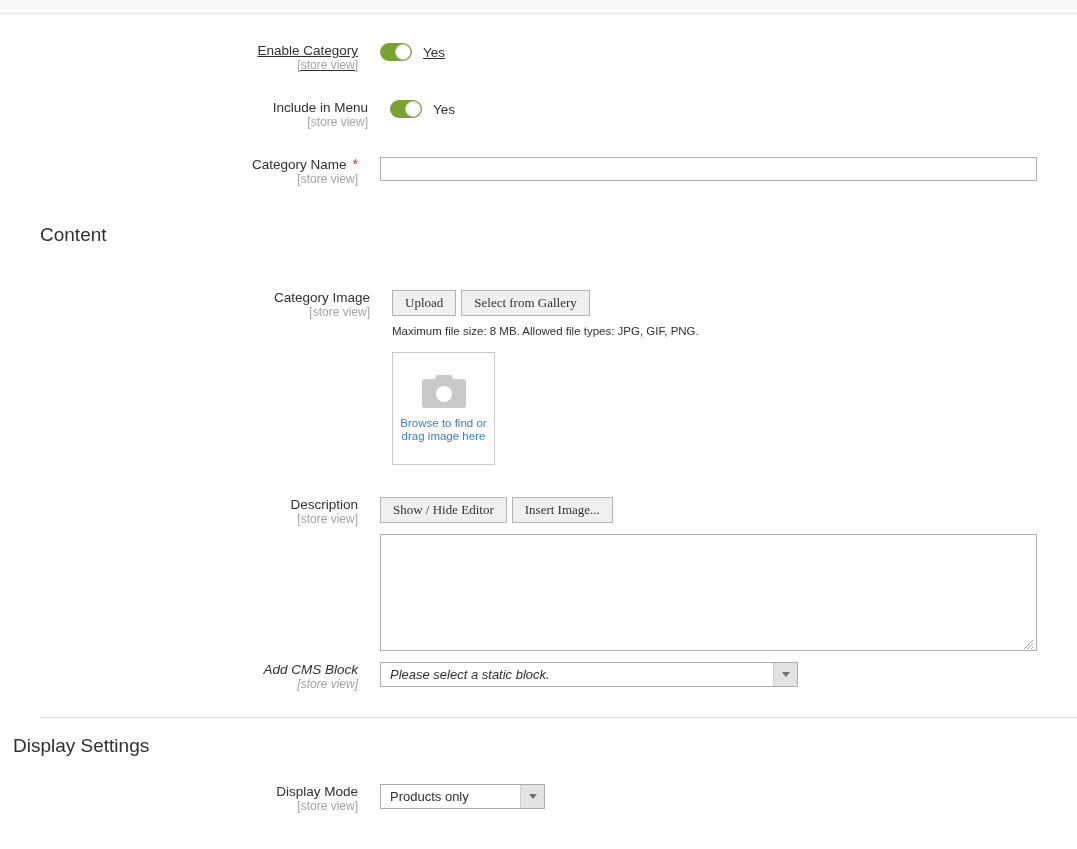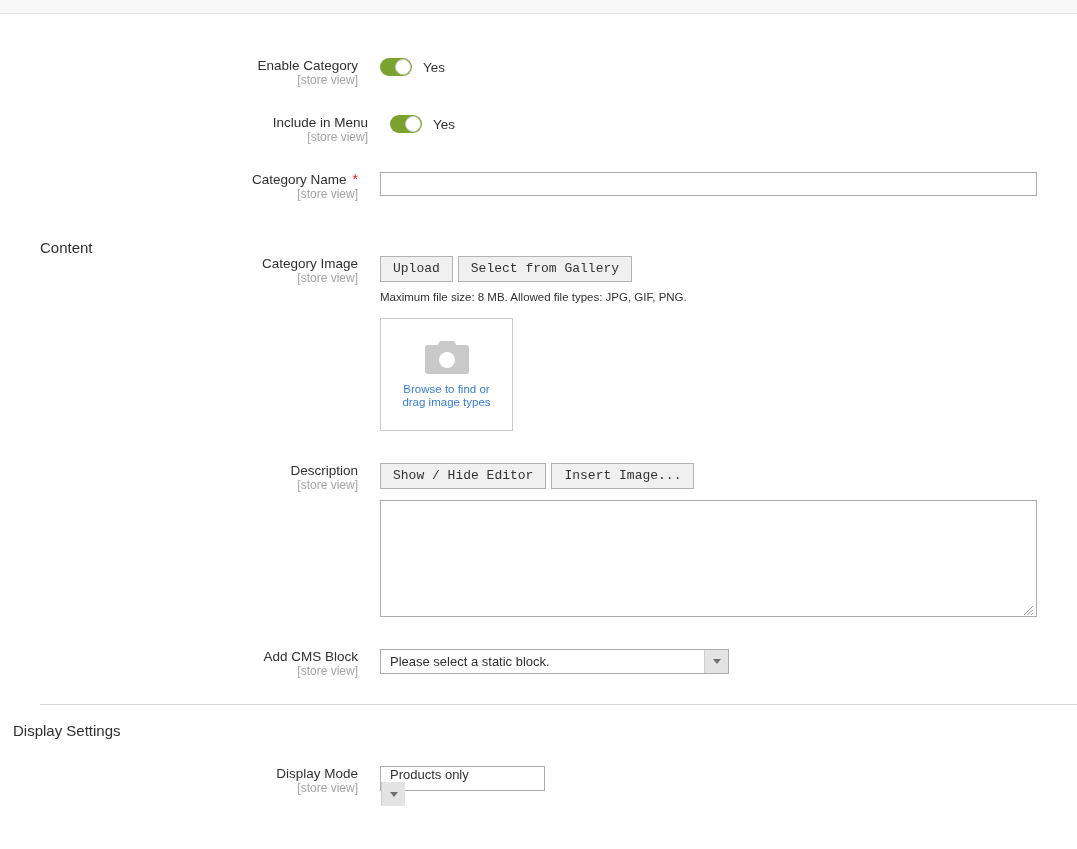--- a/index.html
+++ b/index.html
@@ -112,60 +112,60 @@
     font-size: 13px;
     color: #303030;
     padding: 0 8px;
     outline: none;
     border-radius: 0;
     display: block;
   }
 
   
   .section-title {
-    font-size: 15px;
+    font-size: 19px;
     color: #303030;
     padding-left: 40px;
     font-weight: 400;
   }
   .divider {
     height: 1px;
     background: #d6d6d6;
     margin-left: 40px;
     margin-right: 0;
   }
 
   
   .btn {
     display: inline-block;
     background: #f0f0f0;
     border: 1px solid #b3b3b3;
     color: #333333;
-    font-family: Liberation Mono, monospace;
+    font-family: Liberation Serif, serif;
     font-size: 13px;
     line-height: 20px;
     padding: 2px 12px;
     box-sizing: border-box;
     cursor: pointer;
     vertical-align: top;
     border-radius: 0;
   }
   .btn + .btn {
     margin-left: 5px;
   }
 
   .note {
     font-size: 11.5px;
     color: #303030;
     margin-top: 9px;
   }
 
   
   .dropzone {
-    width: 133px;
+    width: 103px;
     height: 113px;
     border: 1px solid #cacaca;
     background: #ffffff;
     box-sizing: border-box;
     margin-top: 15px;
     display: flex;
     flex-direction: column;
     align-items: center;
     justify-content: center;
     cursor: pointer;
@@ -241,33 +241,33 @@
     align-items: center;
     justify-content: center;
     box-sizing: border-box;
   }
   .arrow-glyph {
     width: 0; height: 0;
     border-left: 4px solid transparent;
     border-right: 4px solid transparent;
     border-top: 5px solid #6e6e6e;
   }
-  .select-cms { width: 349px; }
+  .select-cms { width: 418px; }
   .select-cms .sel-value { flex: 1 1 auto; }
-  .select-mode { width: 165px; flex-direction: column; }
+  .select-mode { width: 165px; }
   .select-mode .sel-value { flex: 1 1 auto; }
 </style>
 </head>
 <body>
 
 <div class="top-strip"></div>
 
 <div class="page">
 
-  <div class="field" style="margin-top:43px;">
+  <div class="field" style="margin-top:28px;text-decoration:underline;">
     <div class="label-col">
       <span class="label-line">Enable Category</span>
       <span class="scope">[store view]</span>
     </div>
     <div class="ctrl-col">
       <div class="toggle-wrap">
         <span class="toggle">
             <span class="knob"></span>
           </span>
         <span class="toggle-text">Yes</span>
@@ -295,38 +295,38 @@
       <span class="label-line"><span>Category Name</span><span class="req-star">*</span></span>
       <span class="scope">[store view]</span>
     </div>
     <div class="ctrl-col">
       <input class="text-input" type="text" value="" style="">
     </div>
   </div>
 
   <div class="section-title" style="margin-top:38px;">Content</div>
 
-  <div class="field" style="">
+  <div class="field" style="margin-top:44px;padding-left:12px;">
     <div class="label-col">
       <span class="label-line">Category Image</span>
       <span class="scope">[store view]</span>
     </div>
     <div class="ctrl-col">
       <div>
         <button class="btn">Upload</button><button class="btn">Select from Gallery</button>
       </div>
       <div class="note">Maximum file size: 8 MB. Allowed file types: JPG, GIF, PNG.</div>
       <div class="dropzone">
         <span class="camera-icon">
           <svg width="44" height="33" viewBox="0 0 44 33" xmlns="http://www.w3.org/2000/svg">
             <path d="M15 0 h14 l2.5 4 H41 a3 3 0 0 1 3 3 v23 a3 3 0 0 1 -3 3 H3 a3 3 0 0 1 -3 -3 V7 a3 3 0 0 1 3 -3 h9.5 z" fill="#c9c9c9"></path>
             <circle cx="22" cy="19" r="8" fill="#ffffff"></circle>
           </svg>
         </span>
-        <span class="dz-text"><span>Browse to find or</span><br><span>drag image types</span></span>
+        <span class="dz-text"><span>Browse to find or</span><br><span>drag image here</span></span>
       </div>
     </div>
   </div>
 
   <div class="field" style="margin-top:32px;">
     <div class="label-col">
       <span class="label-line">Description</span>
       <span class="scope">[store view]</span>
     </div>
     <div class="ctrl-col">
@@ -337,21 +337,21 @@
         <textarea class="textarea" style=""></textarea>
         <span class="grip">
           <svg width="11" height="11" viewBox="0 0 11 11" xmlns="http://www.w3.org/2000/svg">
             <path d="M10 1 L1 10 M10 4.5 L4.5 10 M10 8 L8 10" stroke="#9a9a9a" stroke-width="1" fill="none"></path>
           </svg>
         </span>
       </div>
     </div>
   </div>
 
-  <div class="field" style="margin-top:32px;">
+  <div class="field" style="margin-top:11px;font-style:italic;">
     <div class="label-col">
       <span class="label-line">Add CMS Block</span>
       <span class="scope">[store view]</span>
     </div>
     <div class="ctrl-col">
       <div class="select select-cms">
         <span class="sel-value">Please select a static block.</span>
         <span class="sel-arrow">
             <span class="arrow-glyph"></span>
           </span>

